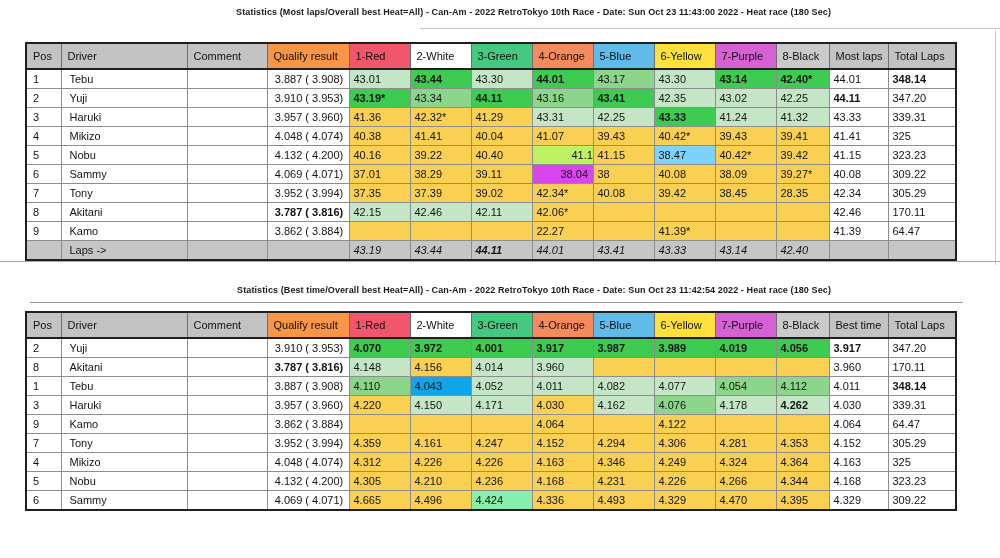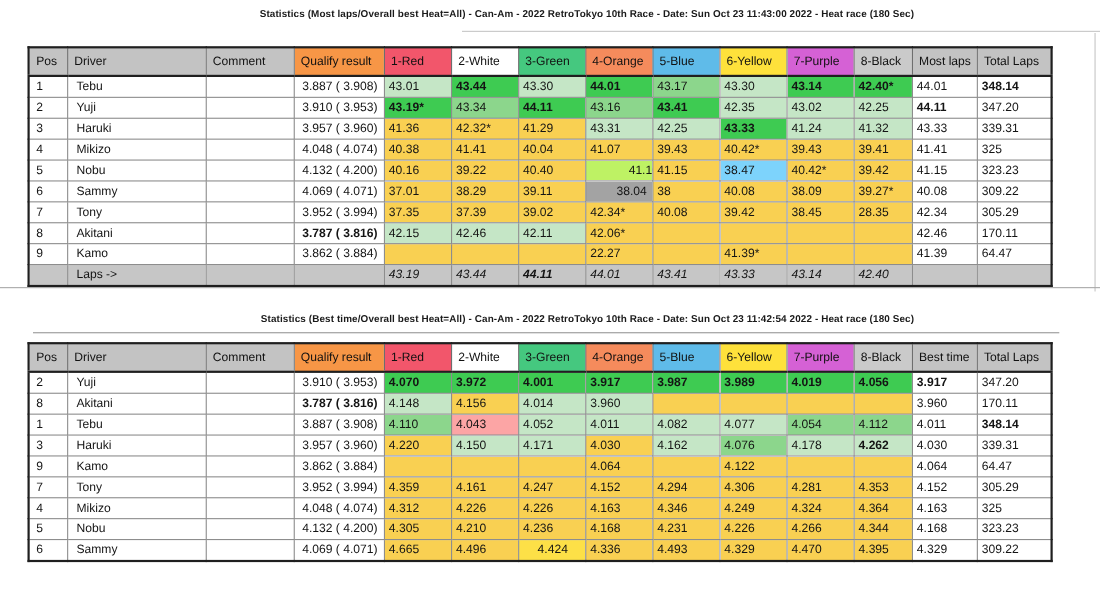--- a/index.html
+++ b/index.html
@@ -162,21 +162,21 @@
           <td>323.23</td>
         </tr>
         <tr>
           <td class="pos">6</td>
           <td class="drv">Sammy</td>
           <td></td>
           <td class="q">4.069 ( 4.071)</td>
           <td style="background: rgb(249, 208, 82);">37.01</td>
           <td style="background: rgb(249, 208, 82);">38.29</td>
           <td style="background: rgb(249, 208, 82);">39.11</td>
-          <td style="background: #a3a3a3; padding-left: 28px;">38.04</td>
+          <td style="background: #d946ef; padding-left: 28px;">38.04</td>
           <td style="background: rgb(249, 208, 82);">38</td>
           <td style="background: rgb(249, 208, 82);">40.08</td>
           <td style="background: rgb(249, 208, 82);">38.09</td>
           <td style="background: rgb(249, 208, 82);">39.27*</td>
           <td>40.08</td>
           <td>309.22</td>
         </tr>
         <tr>
           <td class="pos">7</td>
           <td class="drv">Tony</td>
@@ -317,21 +317,21 @@
           <td style="background: rgb(249, 208, 82);"></td>
           <td>3.960</td>
           <td>170.11</td>
         </tr>
         <tr>
           <td class="pos">1</td>
           <td class="drv">Tebu</td>
           <td></td>
           <td class="q">3.887 ( 3.908)</td>
           <td style="background: rgb(140, 214, 140);">4.110</td>
-          <td style="background: #fca5a5; margin-top: 48px;">4.043</td>
+          <td style="background: #0ea5e9; margin-top: 48px;">4.043</td>
           <td style="background: rgb(197, 230, 198);">4.052</td>
           <td style="background: rgb(197, 230, 198);">4.011</td>
           <td style="background: rgb(197, 230, 198);">4.082</td>
           <td style="background: rgb(197, 230, 198);">4.077</td>
           <td style="background: rgb(140, 214, 140);">4.054</td>
           <td style="background: rgb(140, 214, 140);">4.112</td>
           <td>4.011</td>
           <td class="b">348.14</td>
         </tr>
         <tr>
@@ -414,21 +414,21 @@
           <td>4.168</td>
           <td>323.23</td>
         </tr>
         <tr>
           <td class="pos">6</td>
           <td class="drv">Sammy</td>
           <td></td>
           <td class="q">4.069 ( 4.071)</td>
           <td style="background: rgb(249, 208, 82);">4.665</td>
           <td style="background: rgb(249, 208, 82);">4.496</td>
-          <td style="background: #fde047; text-align: center;">4.424</td>
+          <td style="background: #86efac;">4.424</td>
           <td style="background: rgb(249, 208, 82);">4.336</td>
           <td style="background: rgb(249, 208, 82);">4.493</td>
           <td style="background: rgb(249, 208, 82);">4.329</td>
           <td style="background: rgb(249, 208, 82);">4.470</td>
           <td style="background: rgb(249, 208, 82);">4.395</td>
           <td>4.329</td>
           <td>309.22</td>
         </tr>
       </tbody>
     </table>

